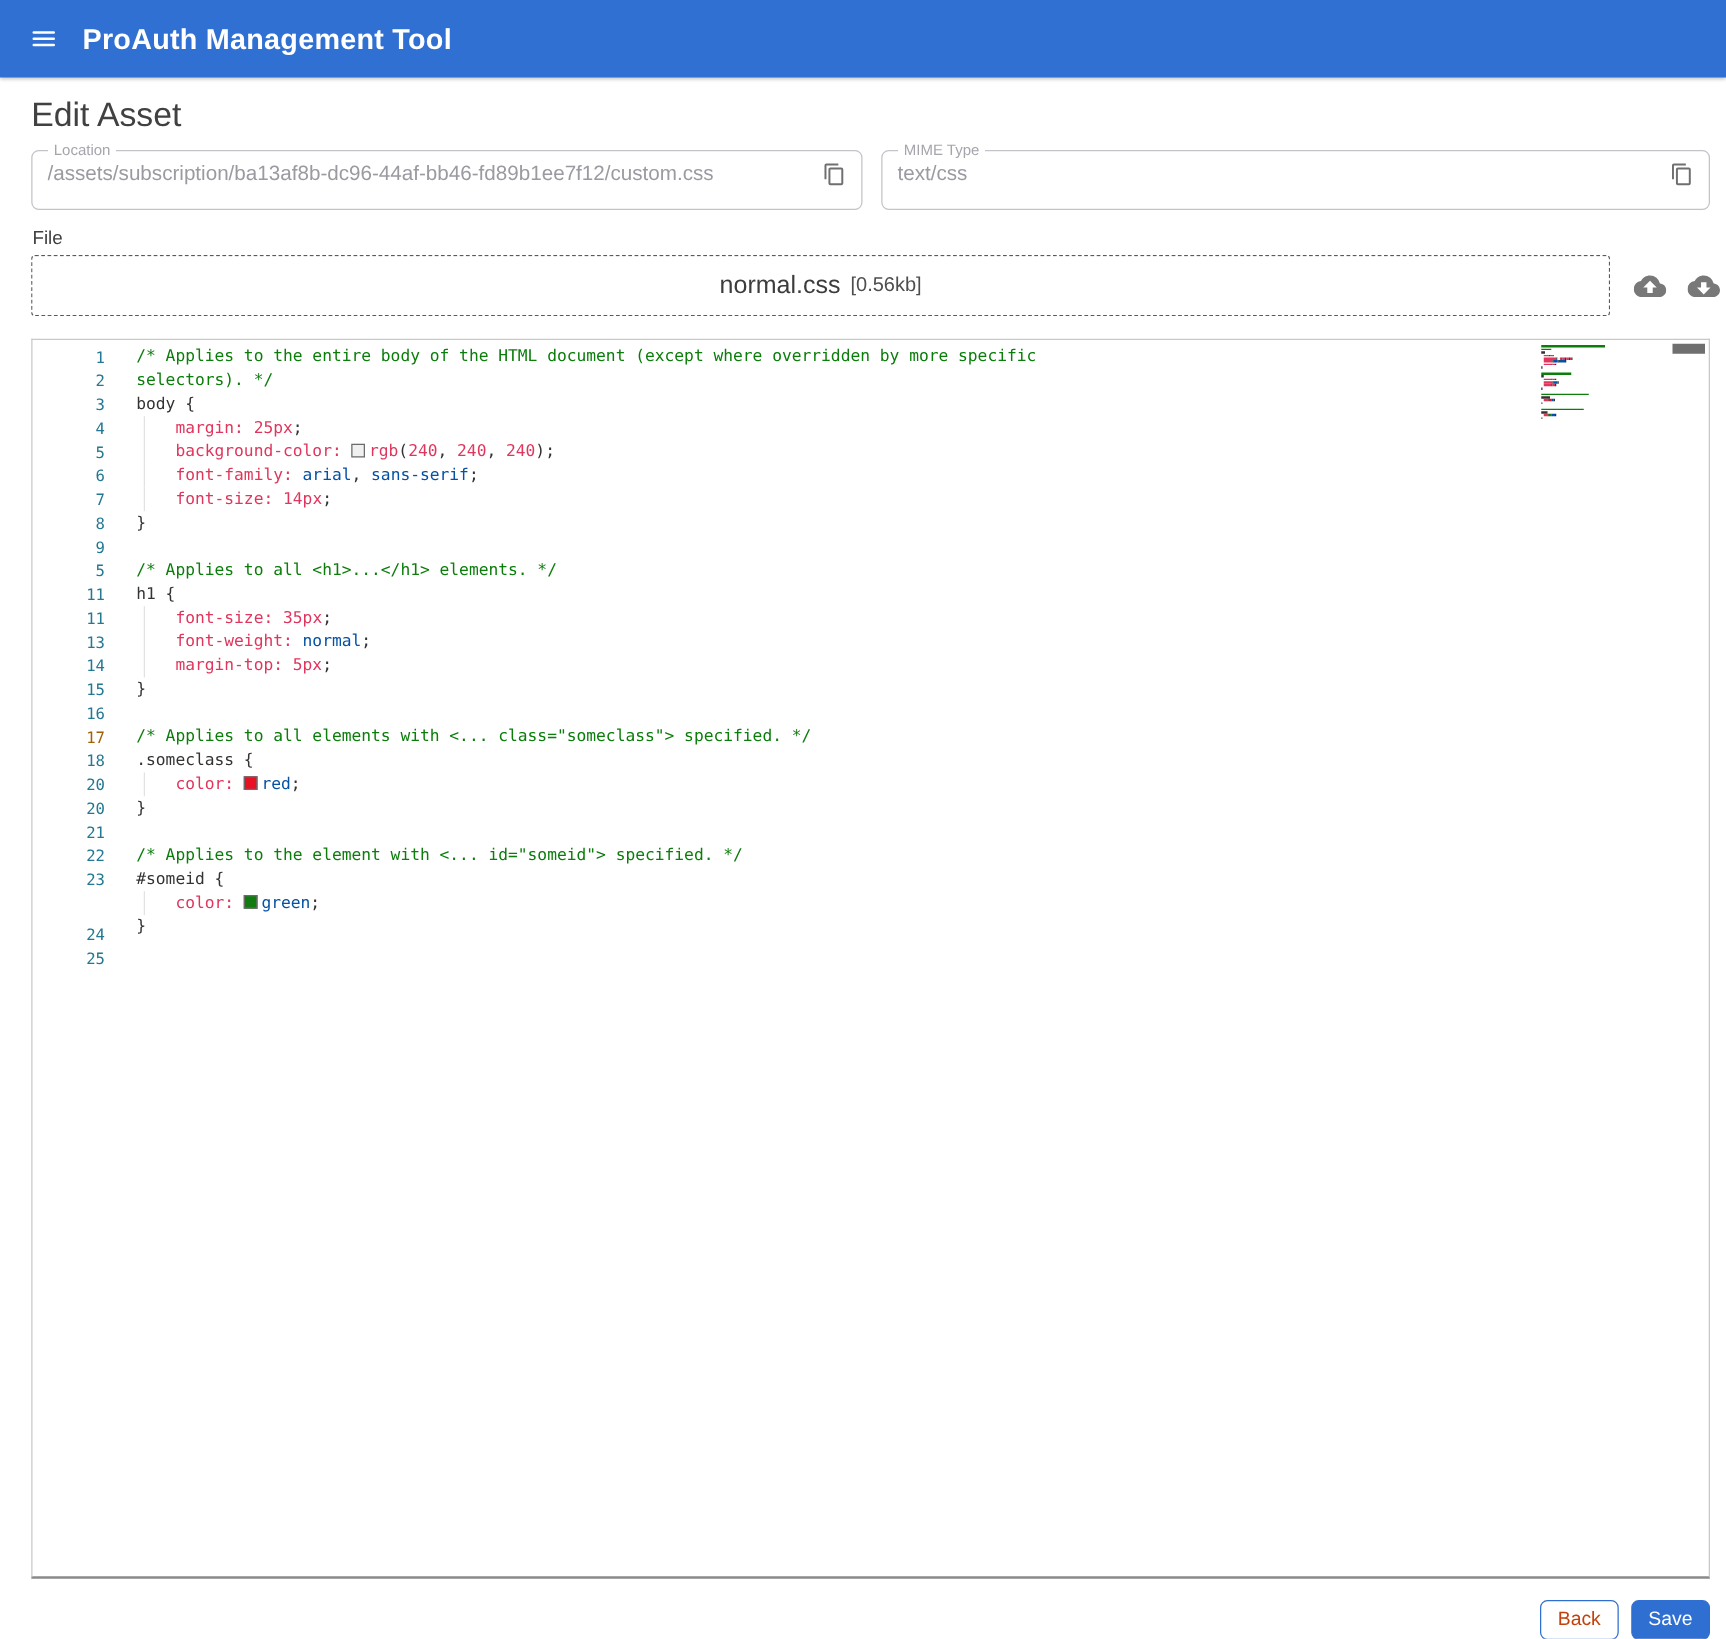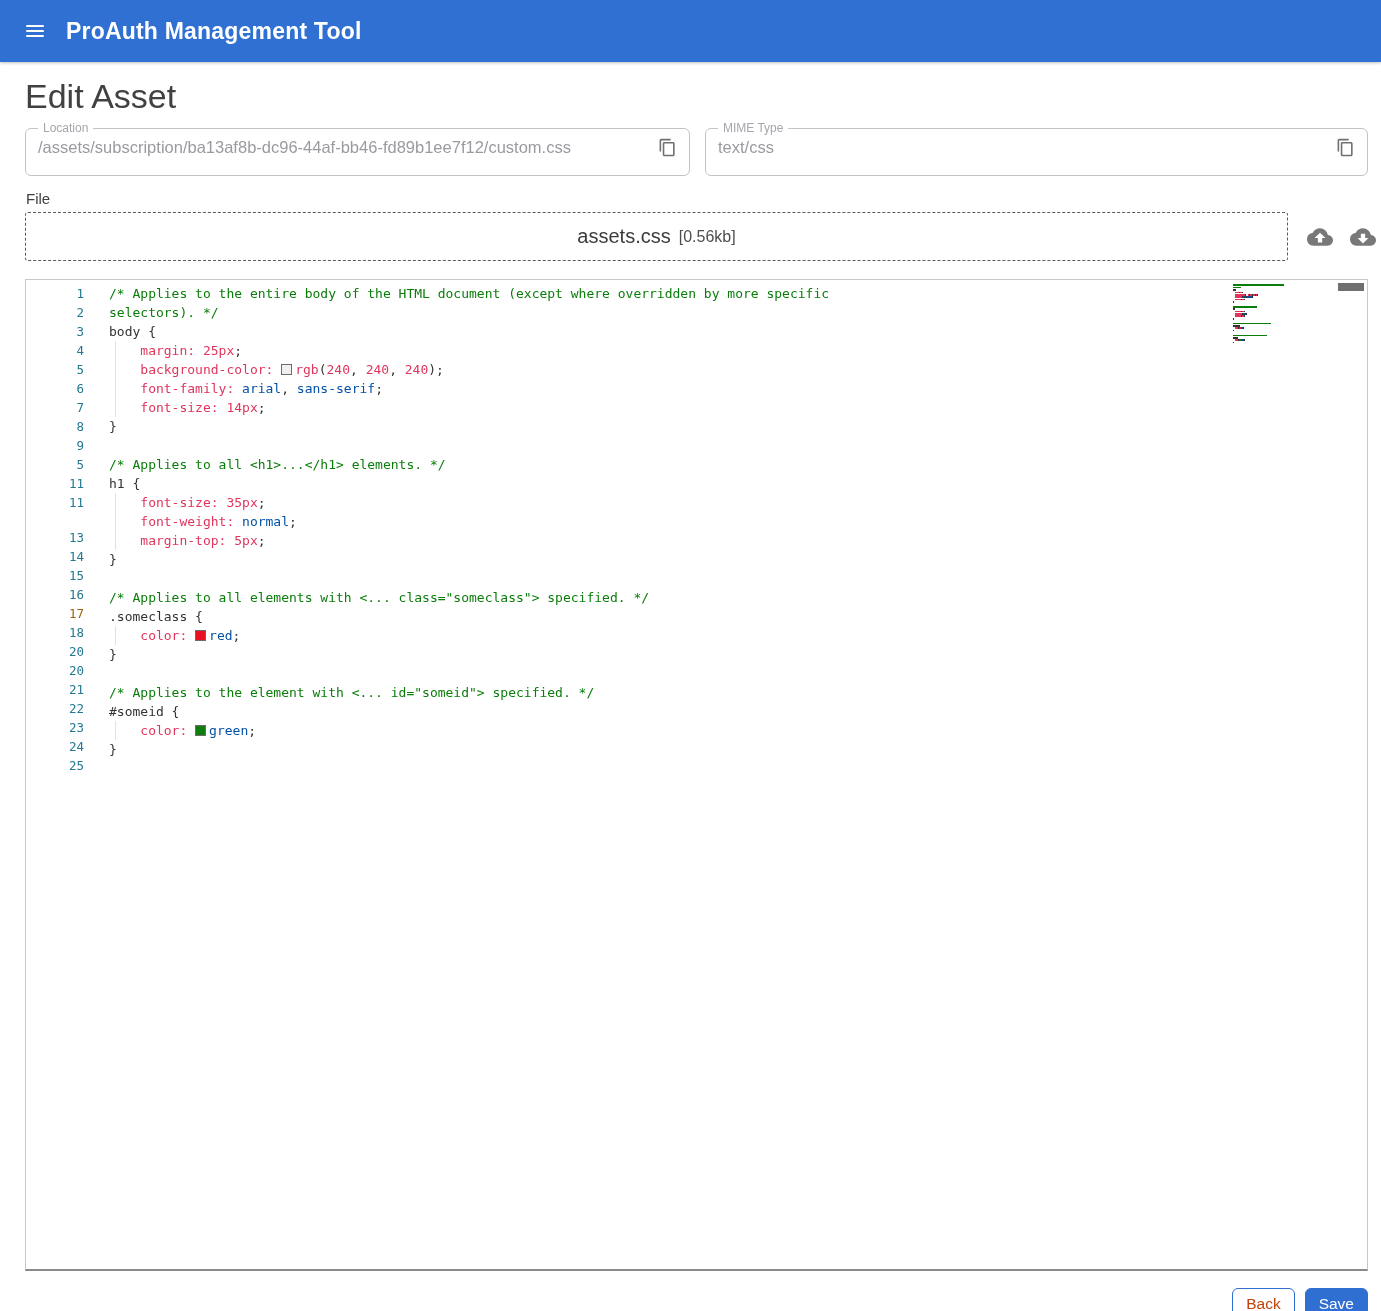--- a/index.html
+++ b/index.html
@@ -16,21 +16,21 @@
     display: flex; align-items: center;
     padding: 0 26px; gap: 22px;
     box-shadow: 0 1px 3px rgba(0,0,0,.25);
   }
   .burger { display: inline-flex; flex-direction: column; gap: 3px; cursor: pointer; padding: 4px 0; }
   .burger span { display: block; width: 18px; height: 2px; background: #ffffff; border-radius: 1px; }
   .app-title { color: #ffffff; font-size: 23px; font-weight: 600; letter-spacing: .2px; }
 
   
   .content { padding: 0 13px 0 25px; }
-  .page-title { font-size: 34px; font-weight: 400; color: #414141; margin: 15px 0 4px 0; }
+  .page-title { font-size: 27px; font-weight: 400; color: #414141; margin: 15px 0 4px 0; }
 
   .fields-row { display: flex; gap: 15px; margin-top: 6px; }
   fieldset.txt-field {
     border: 1px solid #c3c3c9; border-radius: 6px;
     margin: 0; padding: 0 10px 0 12px; height: 54px;
     display: block; min-width: 0;
   }
   fieldset.txt-field legend {
     font-size: 12px; color: #a5a5ad; padding: 0 5px; margin-left: 0; line-height: 12px;
   }
@@ -138,21 +138,21 @@
               </svg>
           </span>
         </button>
       </div>
     </fieldset>
   </div>
 
   <div class="file-label">File</div>
   <div class="file-row">
     <div class="file-dropzone">
-      <span class="file-name">assets.css</span>
+      <span class="file-name">normal.css</span>
       <span class="file-size">[0.56kb]</span>
     </div>
     <div class="cloud-btns">
       <button class="icon-btn">
         <span>
           <svg width="26" height="26" viewBox="0 0 24 24">
               <path d="M19.35 10.04A7.49 7.49 0 0 0 12 4C9.11 4 6.6 5.64 5.35 8.04A5.994 5.994 0 0 0 0 14c0 3.31 2.69 6 6 6h13c2.76 0 5-2.24 5-5 0-2.64-2.05-4.78-4.65-4.96zM14 13v4h-4v-4H7l5-5 5 5h-3z"></path>
             </svg>
         </span>
       </button>
@@ -173,32 +173,32 @@
         <div class="ln" style="color: rgb(35, 120, 147);">3</div>
         <div class="ln" style="color: rgb(35, 120, 147);">4</div>
         <div class="ln" style="color: rgb(35, 120, 147);">5</div>
         <div class="ln" style="color: rgb(35, 120, 147);">6</div>
         <div class="ln" style="color: rgb(35, 120, 147);">7</div>
         <div class="ln" style="color: rgb(35, 120, 147);">8</div>
         <div class="ln" style="color: rgb(35, 120, 147);">9</div>
         <div class="ln" style="color: rgb(35, 120, 147);">5</div>
         <div class="ln" style="color: rgb(35, 120, 147);">11</div>
         <div class="ln" style="color: rgb(35, 120, 147);">11</div>
-        <div class="ln" style="color: rgb(35, 120, 147); margin-top: 16px;">13</div>
+        <div class="ln" style="color: rgb(35, 120, 147);">13</div>
         <div class="ln" style="color: rgb(35, 120, 147);">14</div>
         <div class="ln" style="color: rgb(35, 120, 147);">15</div>
         <div class="ln" style="color: rgb(35, 120, 147);">16</div>
         <div class="ln" style="color: #a16207;">17</div>
         <div class="ln" style="color: rgb(35, 120, 147);">18</div>
         <div class="ln" style="color: rgb(35, 120, 147);">20</div>
         <div class="ln" style="color: rgb(35, 120, 147);">20</div>
         <div class="ln" style="color: rgb(35, 120, 147);">21</div>
         <div class="ln" style="color: rgb(35, 120, 147);">22</div>
         <div class="ln" style="color: rgb(35, 120, 147);">23</div>
-        <div class="ln" style="color: rgb(35, 120, 147);">24</div>
+        <div class="ln" style="color: rgb(35, 120, 147); margin-top: 25px;">24</div>
         <div class="ln" style="color: rgb(35, 120, 147);">25</div>
       </div>
     <div class="code-area"><div class="code-line"><span style="color: rgb(10, 125, 10);">/* Applies to the entire body of the HTML document (except where overridden by more specific</span></div><div class="code-line"><span style="color: rgb(10, 125, 10);">selectors). */</span></div><div class="code-line"><span style="color: rgb(51, 51, 51);">body {</span></div><div class="code-line guide"><span style="color: rgb(51, 51, 51);">    </span><span style="color: rgb(224, 53, 92);">margin:</span><span style="color: rgb(51, 51, 51);"> </span><span style="color: rgb(224, 53, 92);">25px</span><span style="color: rgb(51, 51, 51);">;</span></div><div class="code-line guide"><span style="color: rgb(51, 51, 51);">    </span><span style="color: rgb(224, 53, 92);">background-color:</span><span style="color: rgb(51, 51, 51);"> </span><span class="swatch" style="background: rgb(240, 240, 240);"></span><span style="color: rgb(224, 53, 92);">rgb</span><span style="color: rgb(51, 51, 51);">(</span><span style="color: rgb(224, 53, 92);">240</span><span style="color: rgb(51, 51, 51);">, </span><span style="color: rgb(224, 53, 92);">240</span><span style="color: rgb(51, 51, 51);">, </span><span style="color: rgb(224, 53, 92);">240</span><span style="color: rgb(51, 51, 51);">);</span></div><div class="code-line guide"><span style="color: rgb(51, 51, 51);">    </span><span style="color: rgb(224, 53, 92);">font-family:</span><span style="color: rgb(51, 51, 51);"> </span><span style="color: rgb(4, 81, 165);">arial</span><span style="color: rgb(51, 51, 51);">, </span><span style="color: rgb(4, 81, 165);">sans-serif</span><span style="color: rgb(51, 51, 51);">;</span></div><div class="code-line guide"><span style="color: rgb(51, 51, 51);">    </span><span style="color: rgb(224, 53, 92);">font-size:</span><span style="color: rgb(51, 51, 51);"> </span><span style="color: rgb(224, 53, 92);">14px</span><span style="color: rgb(51, 51, 51);">;</span></div><div class="code-line"><span style="color: rgb(51, 51, 51);">}</span></div><div class="code-line"></div><div class="code-line"><span style="color: rgb(10, 125, 10);">/* Applies to all &lt;h1&gt;...&lt;/h1&gt; elements. */</span></div><div class="code-line"><span style="color: rgb(51, 51, 51);">h1 {</span></div><div class="code-line guide"><span style="color: rgb(51, 51, 51);">    </span><span style="color: rgb(224, 53, 92);">font-size:</span><span style="color: rgb(51, 51, 51);"> </span><span style="color: rgb(224, 53, 92);">35px</span><span style="color: rgb(51, 51, 51);">;</span></div><div class="code-line guide"><span style="color: rgb(51, 51, 51);">    </span><span style="color: rgb(224, 53, 92);">font-weight:</span><span style="color: rgb(51, 51, 51);"> </span><span style="color: rgb(4, 81, 165);">normal</span><span style="color: rgb(51, 51, 51);">;</span></div><div class="code-line guide"><span style="color: rgb(51, 51, 51);">    </span><span style="color: rgb(224, 53, 92);">margin-top:</span><span style="color: rgb(51, 51, 51);"> </span><span style="color: rgb(224, 53, 92);">5px</span><span style="color: rgb(51, 51, 51);">;</span></div><div class="code-line"><span style="color: rgb(51, 51, 51);">}</span></div><div class="code-line"></div><div class="code-line"><span style="color: rgb(10, 125, 10);">/* Applies to all elements with &lt;... class="someclass"&gt; specified. */</span></div><div class="code-line"><span style="color: rgb(51, 51, 51);">.someclass {</span></div><div class="code-line guide"><span style="color: rgb(51, 51, 51);">    </span><span style="color: rgb(224, 53, 92);">color:</span><span style="color: rgb(51, 51, 51);"> </span><span class="swatch" style="background: rgb(232, 17, 35);"></span><span style="color: rgb(4, 81, 165);">red</span><span style="color: rgb(51, 51, 51);">;</span></div><div class="code-line"><span style="color: rgb(51, 51, 51);">}</span></div><div class="code-line"></div><div class="code-line"><span style="color: rgb(10, 125, 10);">/* Applies to the element with &lt;... id="someid"&gt; specified. */</span></div><div class="code-line"><span style="color: rgb(51, 51, 51);">#someid {</span></div><div class="code-line guide"><span style="color: rgb(51, 51, 51);">    </span><span style="color: rgb(224, 53, 92);">color:</span><span style="color: rgb(51, 51, 51);"> </span><span class="swatch" style="background: rgb(16, 124, 16);"></span><span style="color: rgb(4, 81, 165);">green</span><span style="color: rgb(51, 51, 51);">;</span></div><div class="code-line"><span style="color: rgb(51, 51, 51);">}</span></div></div>
     <div class="minimap">
         <div class="mm-line">
           <span style="width: 50.6px; background: rgb(10, 125, 10);"></span>
         </div>
         <div class="mm-line">
           <span style="width: 7.7px; background: rgb(10, 125, 10);"></span>
         </div>

